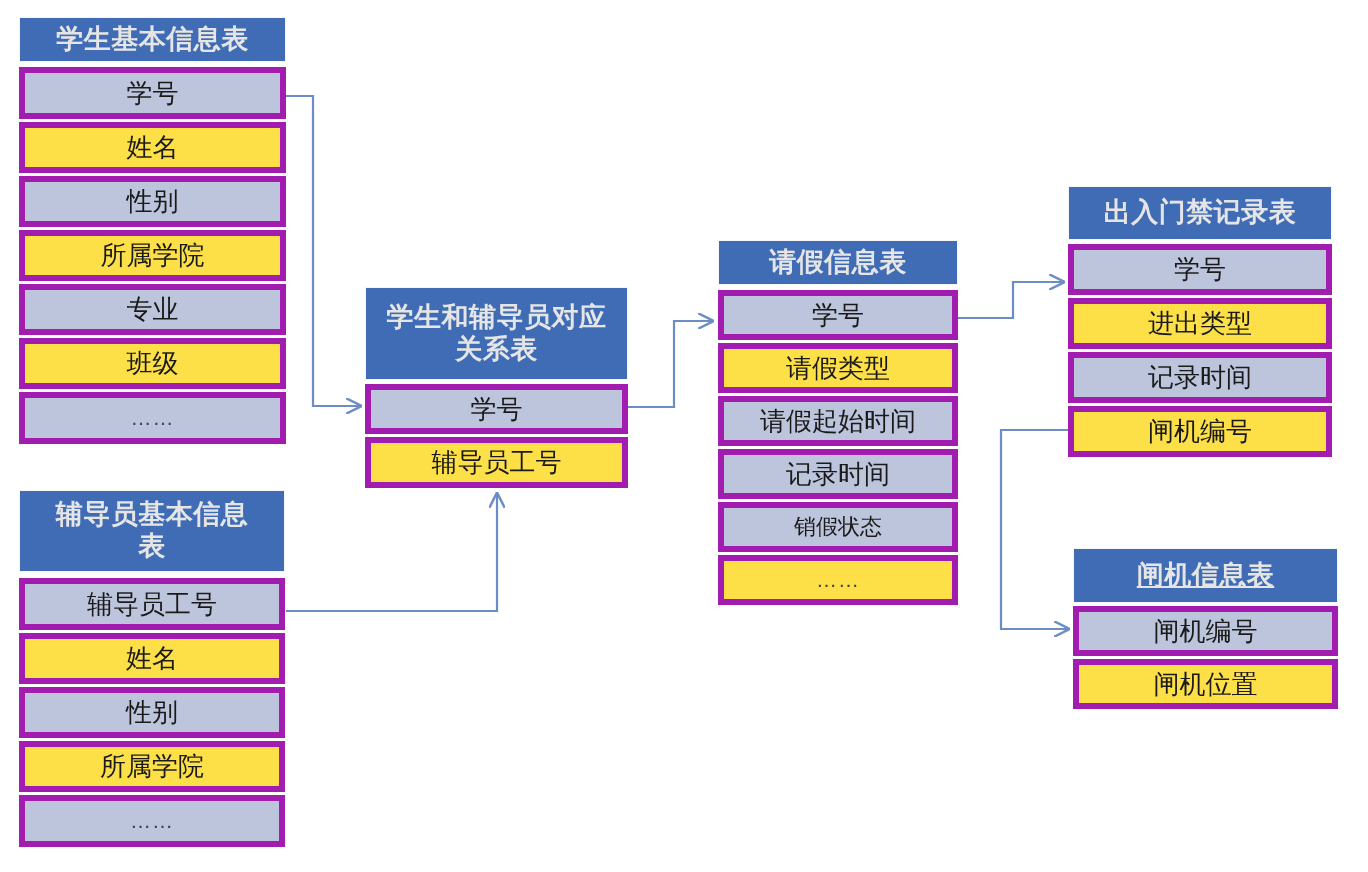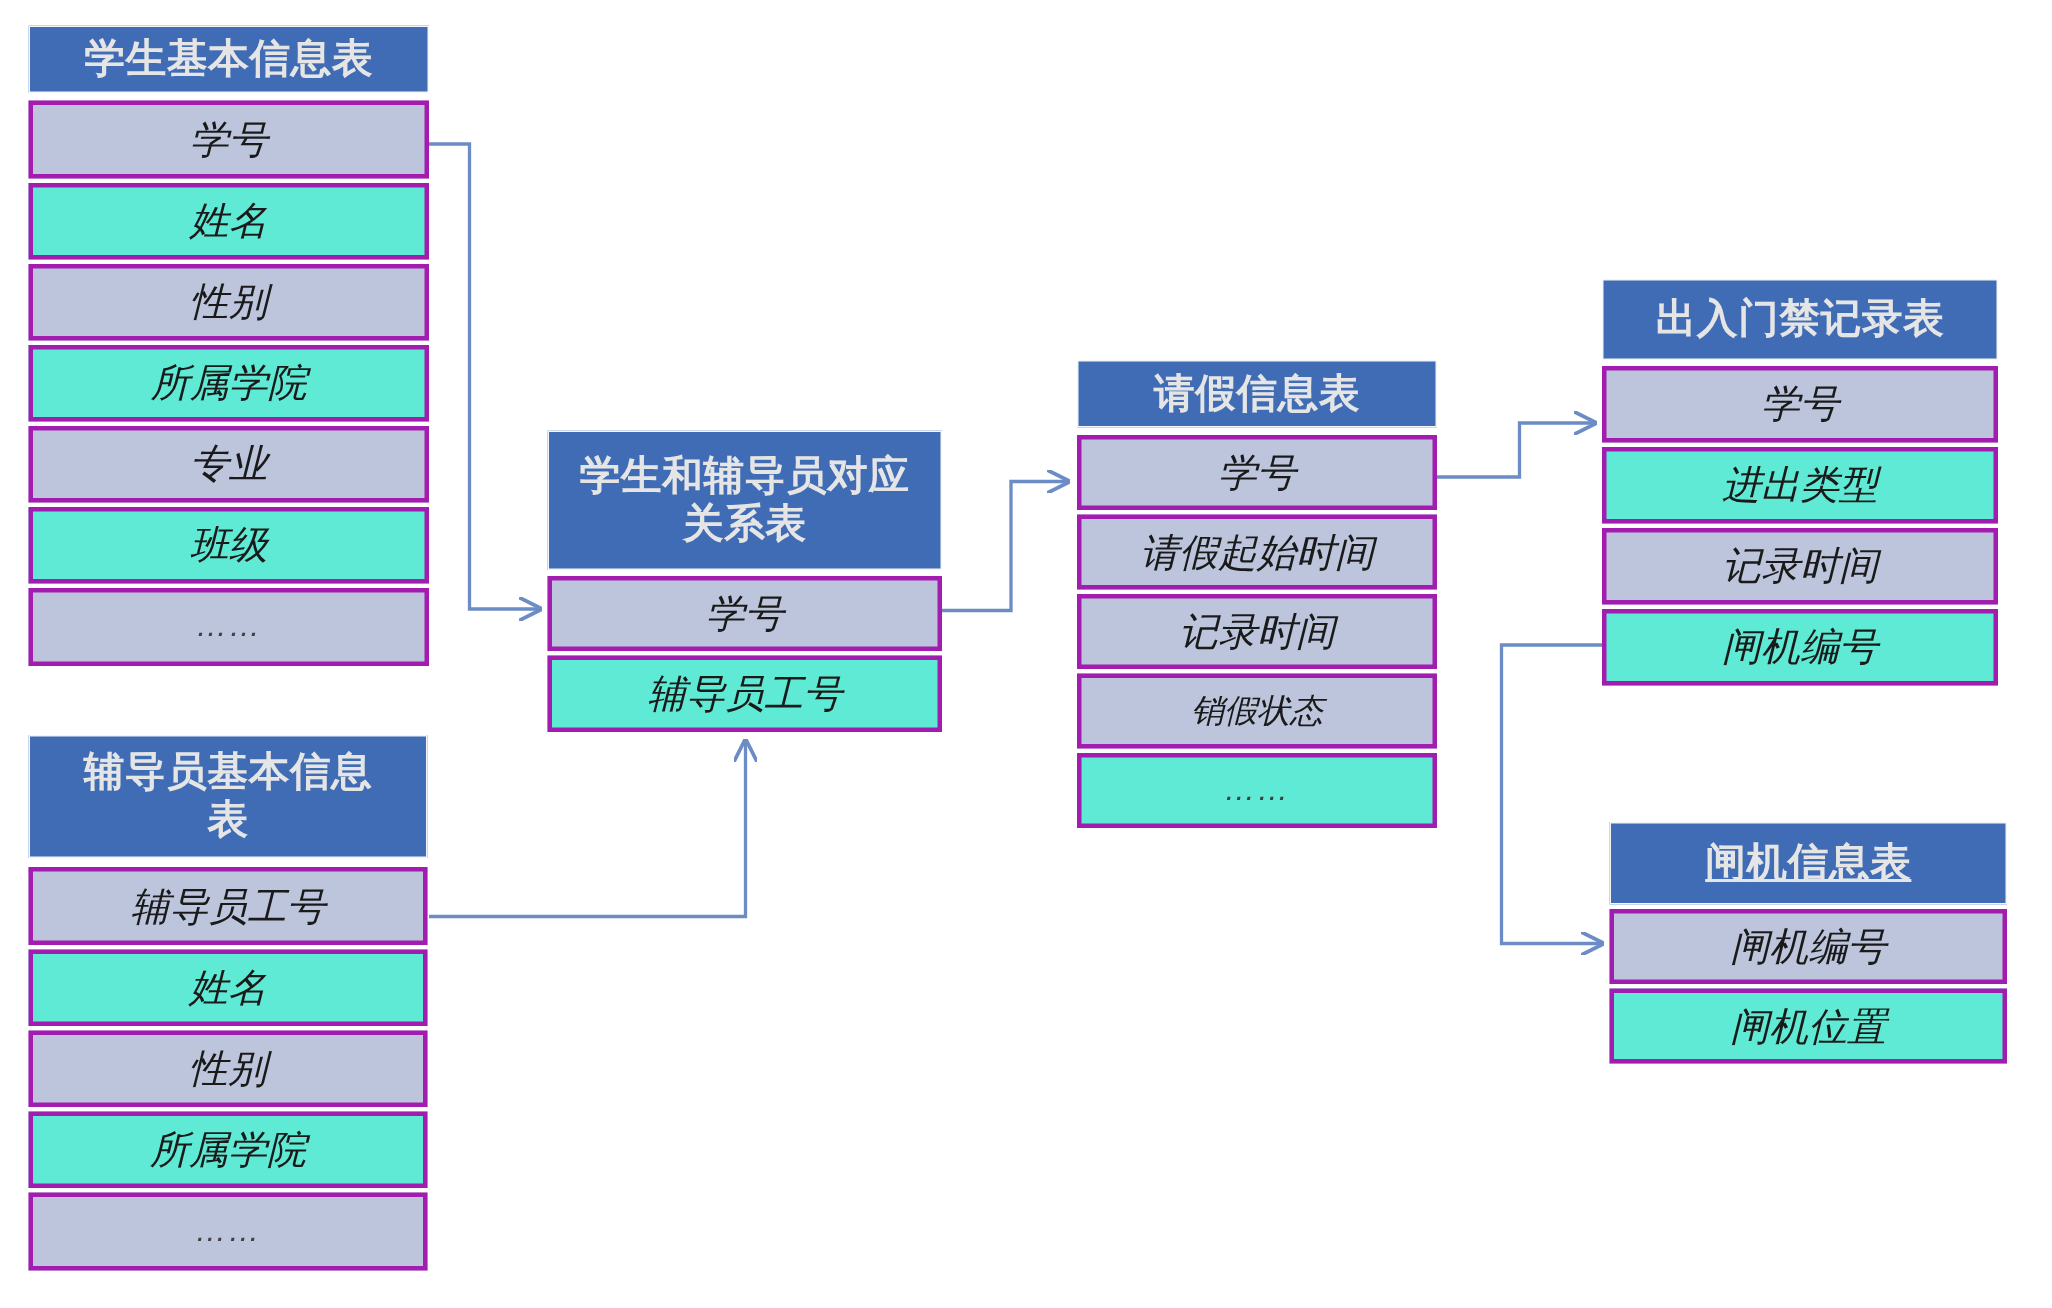--- a/index.html
+++ b/index.html
@@ -40,29 +40,28 @@
     border: 1px solid #f4f6fa;
   }
   .tbl-row {
     box-sizing: border-box;
     width: 100%;
     text-align: center;
     color: #1a1a1a;
     display: flex;
     align-items: center;
     justify-content: center;
-    border: 3px solid #a21caf;
+    border: 6px solid #a21caf;
     margin-top: 3px;
-    font-style: italic;
   }
   .tbl-row.odd {
     background: #bcc5dc;
   }
   .tbl-row.even {
-    background: #5eead4;
+    background: #fde047;
   }
   .tbl-row.ellipsis {
     font-size: 21px;
     color: #404040;
     letter-spacing: 1px;
   }
   .connector-layer {
     position: absolute;
     left: 0;
     top: 0;
@@ -116,20 +115,21 @@
 
   <div class="er-table" style="left:365px; top:287px; width:263px;">
     <div class="tbl-header" style="height:93px; font-size:27px; padding:0 14px;">学生和辅导员对应关系表</div>
     <div class="tbl-row odd" style="height:50px; font-size:26px; margin-top:4px;">学号</div>
     <div class="tbl-row even" style="height:51px; font-size:26px;">辅导员工号</div>
   </div>
 
   <div class="er-table" style="left:718px; top:240px; width:240px;">
     <div class="tbl-header" style="height:45px; font-size:27px;">请假信息表</div>
     <div class="tbl-row odd" style="height:50px; font-size:26px; margin-top:5px;">学号</div>
+    <div class="tbl-row even" style="height:50px; font-size:26px;">请假类型</div>
     <div class="tbl-row odd" style="height:50px; font-size:26px;">请假起始时间</div>
     <div class="tbl-row odd" style="height:50px; font-size:26px;">记录时间</div>
     <div class="tbl-row odd" style="height:50px; font-size:22px;">销假状态</div>
     <div class="tbl-row even ellipsis" style="height:50px;">……</div>
   </div>
 
   <div class="er-table" style="left:1068px; top:186px; width:264px;">
     <div class="tbl-header" style="height:54px; font-size:27px;">出入门禁记录表</div>
     <div class="tbl-row odd" style="height:51px; font-size:26px; margin-top:4px;">学号</div>
     <div class="tbl-row even" style="height:51px; font-size:26px;">进出类型</div>

